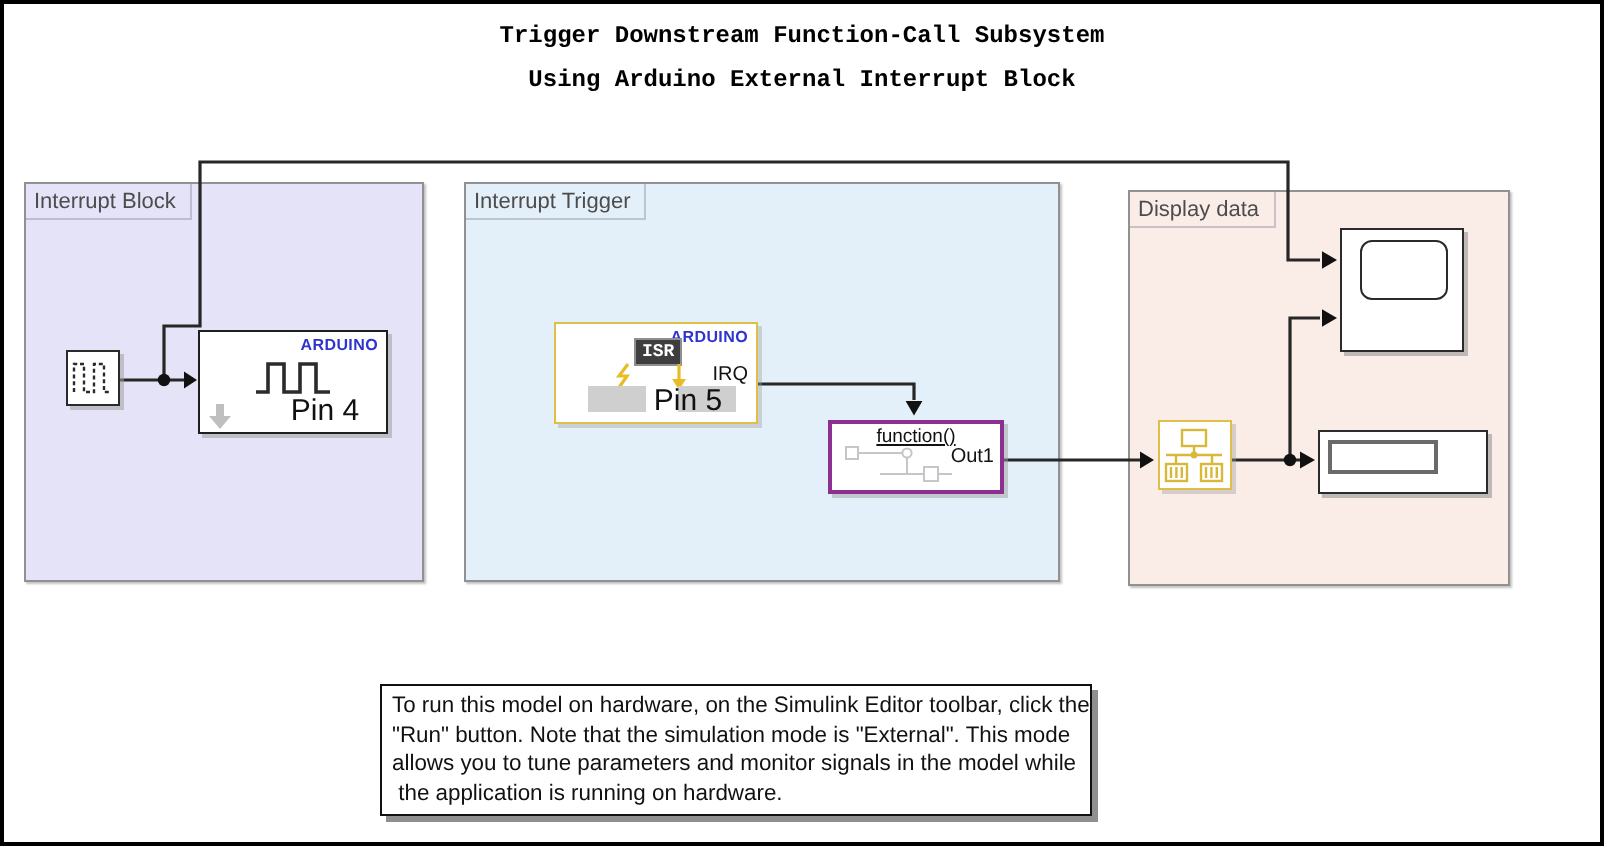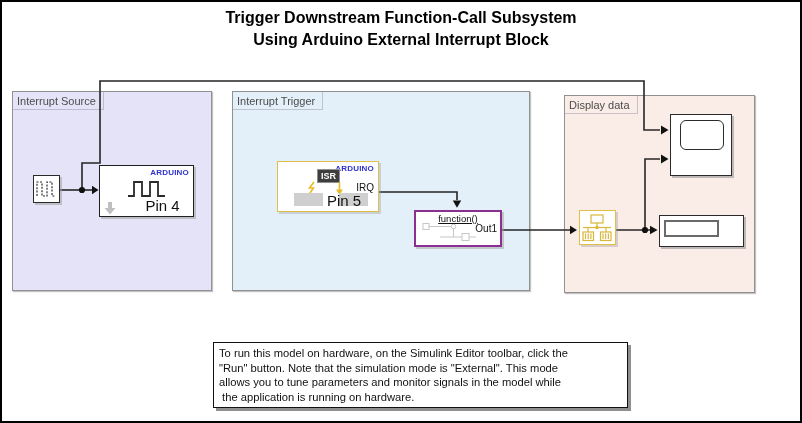--- a/index.html
+++ b/index.html
@@ -1,20 +1,20 @@
 <!DOCTYPE html>
 <html><head>
 <meta charset="utf-8">
 <style>
   html,body{margin:0;padding:0;background:#fff;}
   .canvas{position:relative;width:802px;height:423px;background:#fff;border:2px solid #000;
           box-sizing:border-box;overflow:hidden;font-family:"Liberation Sans",sans-serif;}
   
   .title{position:absolute;top:5px;left:0;width:100%;text-align:center;
-         font-size:16px;font-weight:bold;line-height:22px;color:#000;}
+         font-size:12px;font-weight:bold;line-height:22px;color:#000;font-family:Liberation Mono, monospace;}
   
   .area{position:absolute;border:1px solid #919191;box-shadow:1px 1px 1px rgba(120,120,120,.45);box-sizing:border-box;}
   .area-source{left:10px;top:89px;width:200px;height:200px;background:#e5e3f7;}
   .area-trigger{left:230px;top:89px;width:298px;height:200px;background:#e3f0f9;padding-left:47px;}
   .area-display{left:562px;top:93px;width:191px;height:198px;background:#faece7;}
   .area-label{position:absolute;top:0;left:0;padding:3px 7px 2px 4px;font-size:11px;color:#4c4c4c;
               border-right:1px solid rgba(130,130,150,.4);border-bottom:1px solid rgba(130,130,150,.4);}
   
   .wires{position:absolute;left:0;top:0;width:802px;height:423px;}
   
@@ -24,49 +24,49 @@
   .isr{left:275px;top:159px;width:102px;height:51px;border:1.5px solid #dfbf47;box-shadow:2px 2px 0 rgba(160,160,160,.4);}
   .func{left:412px;top:208px;width:88px;height:37px;border:2.5px solid #8b3090;box-shadow:2px 2px 0 rgba(160,160,160,.5);}
   .rt{left:577px;top:208px;width:37px;height:35px;border:1.5px solid #dfbf47;box-shadow:2px 2px 0 rgba(160,160,160,.4);}
   .scope{left:668px;top:112px;width:62px;height:62px;border:1.6px solid #2b2b2b;box-shadow:2px 2px 0 rgba(150,150,150,.6);}
   .display{left:657px;top:213px;width:85px;height:32px;border:1.6px solid #2b2b2b;box-shadow:2px 2px 0 rgba(150,150,150,.6);}
   .arduino{position:absolute;top:2px;right:4px;font-size:8px;font-weight:bold;color:#2f33cf;letter-spacing:.2px;}
   .pinlbl{position:absolute;bottom:2px;left:16px;width:100%;text-align:center;font-size:15px;color:#111;}
   .pin4 .wave{position:absolute;left:25px;top:12px;}
   .pin4 .dl{position:absolute;left:4px;top:36px;}
   .isr-chip{position:absolute;left:39px;top:7px;background:#3e3e3e;color:#fff;font-size:9px;font-weight:bold;
-            padding:1px 3px;border:1px solid #8f8f8f;}
+            padding:1px 3px;border:1px solid #8f8f8f;font-family:Liberation Mono, monospace;}
   .bolt{position:absolute;left:29px;top:19px;}
   .darr{position:absolute;left:57px;top:19px;}
   .pad{position:absolute;top:31px;width:29px;height:13px;background:#cfcfcf;}
   .pad-l{left:16px;} .pad-r{left:61px;}
   .irq{position:absolute;right:4px;top:20px;font-size:10px;color:#111;}
   .func-title{position:absolute;top:1px;left:0;width:100%;text-align:center;font-size:9.5px;color:#111;text-decoration:underline;}
   .out1{position:absolute;right:3px;top:11px;font-size:10px;color:#111;}
   .func .inner-icon{position:absolute;left:0;top:0;}
   .rt .inner-icon{position:absolute;left:0;top:1px;}
   .scope-screen{position:absolute;left:9px;top:5px;width:42px;height:28px;border:1.6px solid #2b2b2b;border-radius:6px;background:#fff;}
   .display-readout{position:absolute;left:4px;top:4px;width:51px;height:13px;border:2px solid #6a6a6a;background:#fff;}
   
-  .annotation{position:absolute;left:211px;top:340px;width:415px;background:#fff;border:1.6px solid #111;
+  .annotation{position:absolute;left:188px;top:340px;width:356px;background:#fff;border:1.6px solid #111;
               box-shadow:3px 3px 0 #8f8f8f;padding:3px 5px;font-size:11.2px;line-height:14.5px;color:#111;box-sizing:border-box;}
   .annotation div{white-space:pre;}
 </style>
 </head>
 <body>
 
 <div class="canvas">
 
   <div class="title">
     <div>Trigger Downstream Function-Call Subsystem</div>
     <div>Using Arduino External Interrupt Block</div>
   </div>
 
   <div class="area area-source">
-    <span class="area-label">Interrupt Source</span>
+    <span class="area-label">Interrupt Block</span>
   </div>
   <div class="area area-trigger">
     <span class="area-label">Interrupt Trigger</span>
   </div>
   <div class="area area-display">
     <span class="area-label">Display data</span>
   </div>
 
   <svg class="wires" viewBox="0 0 802 423">
     <g stroke="#262626" stroke-width="1.6" fill="none">

